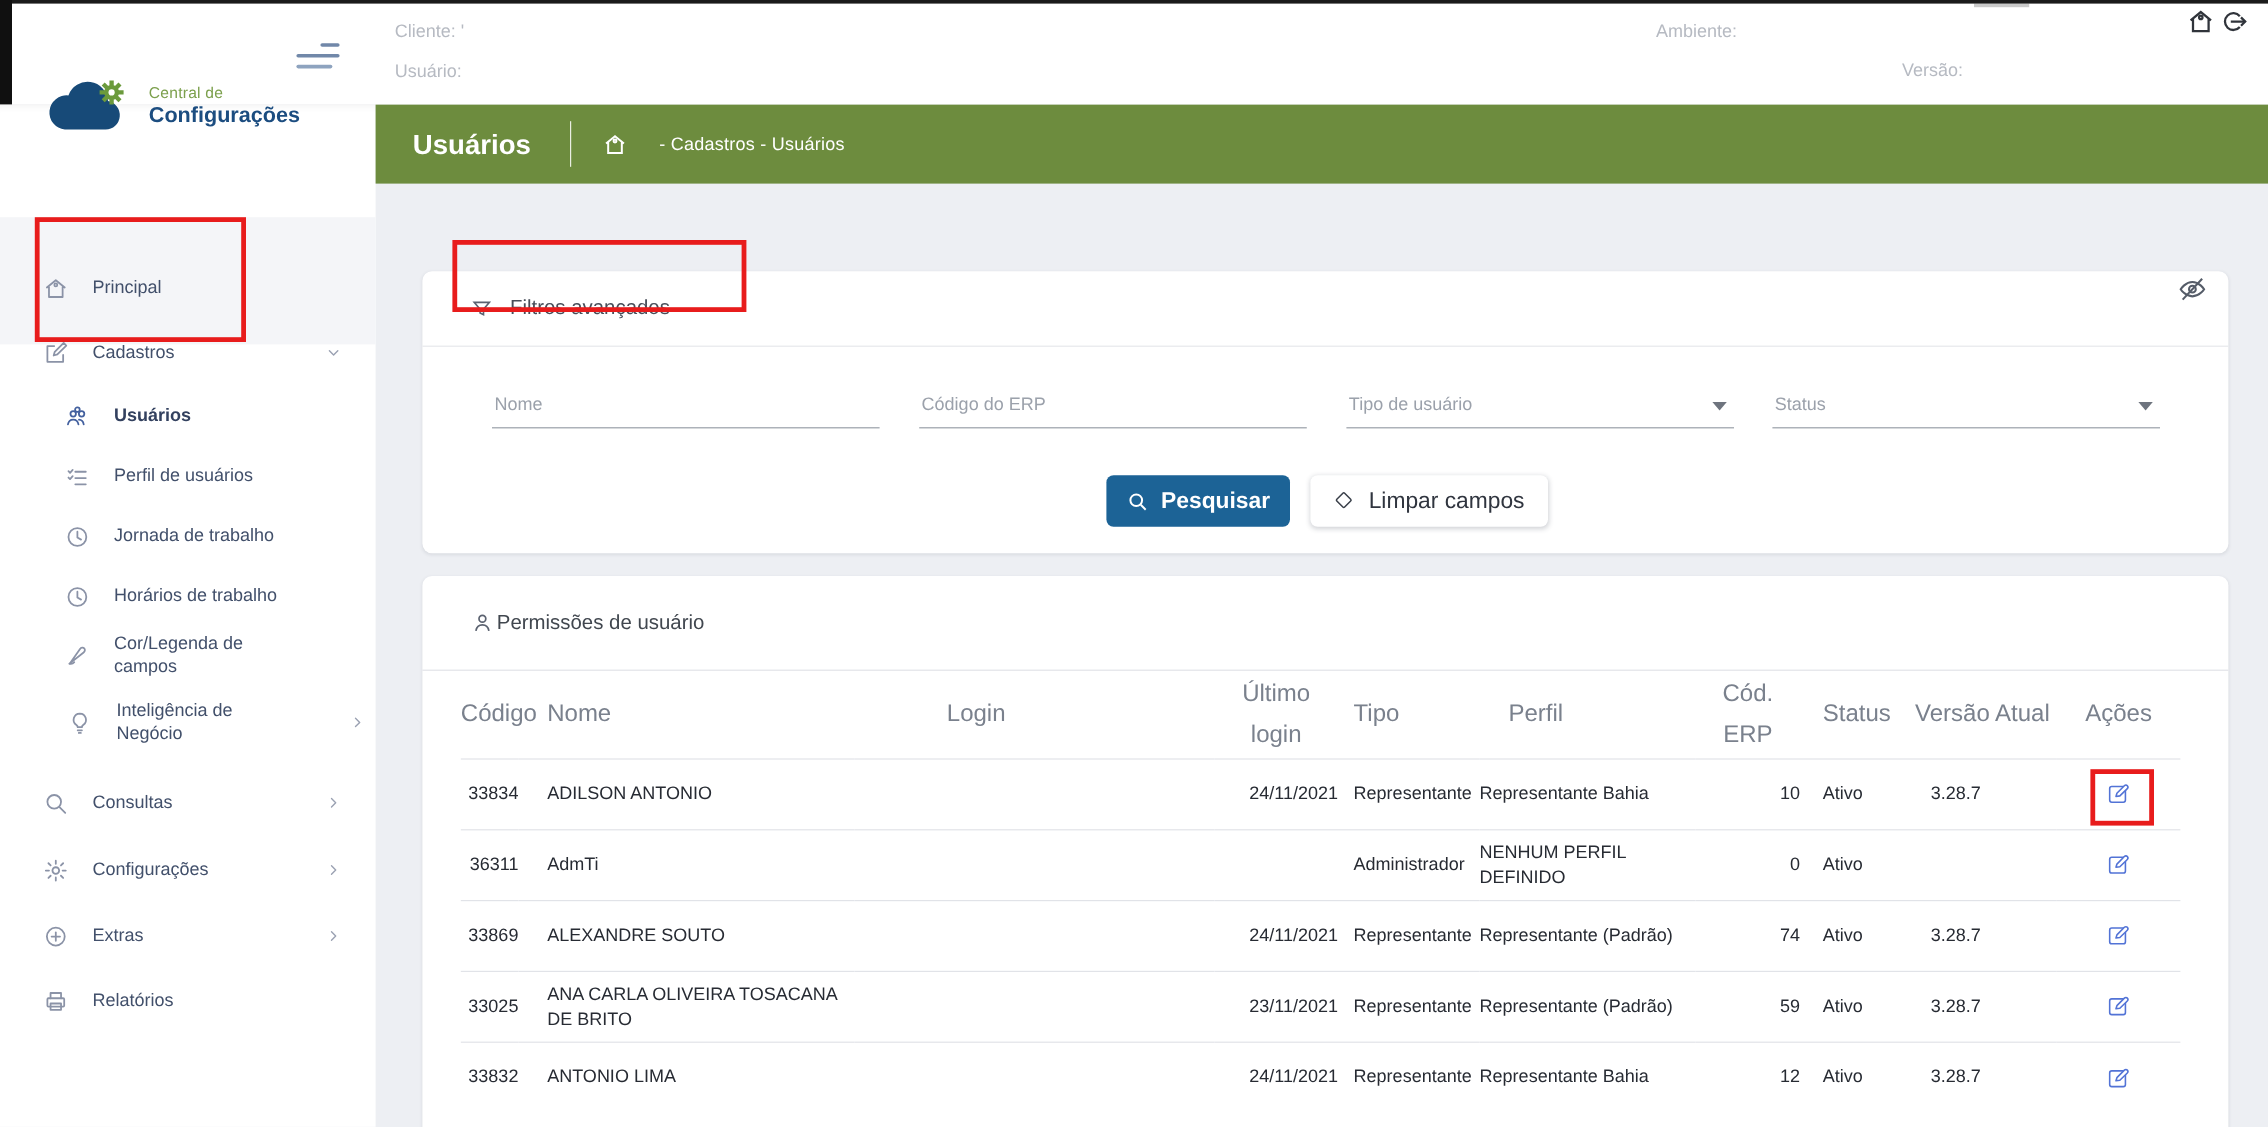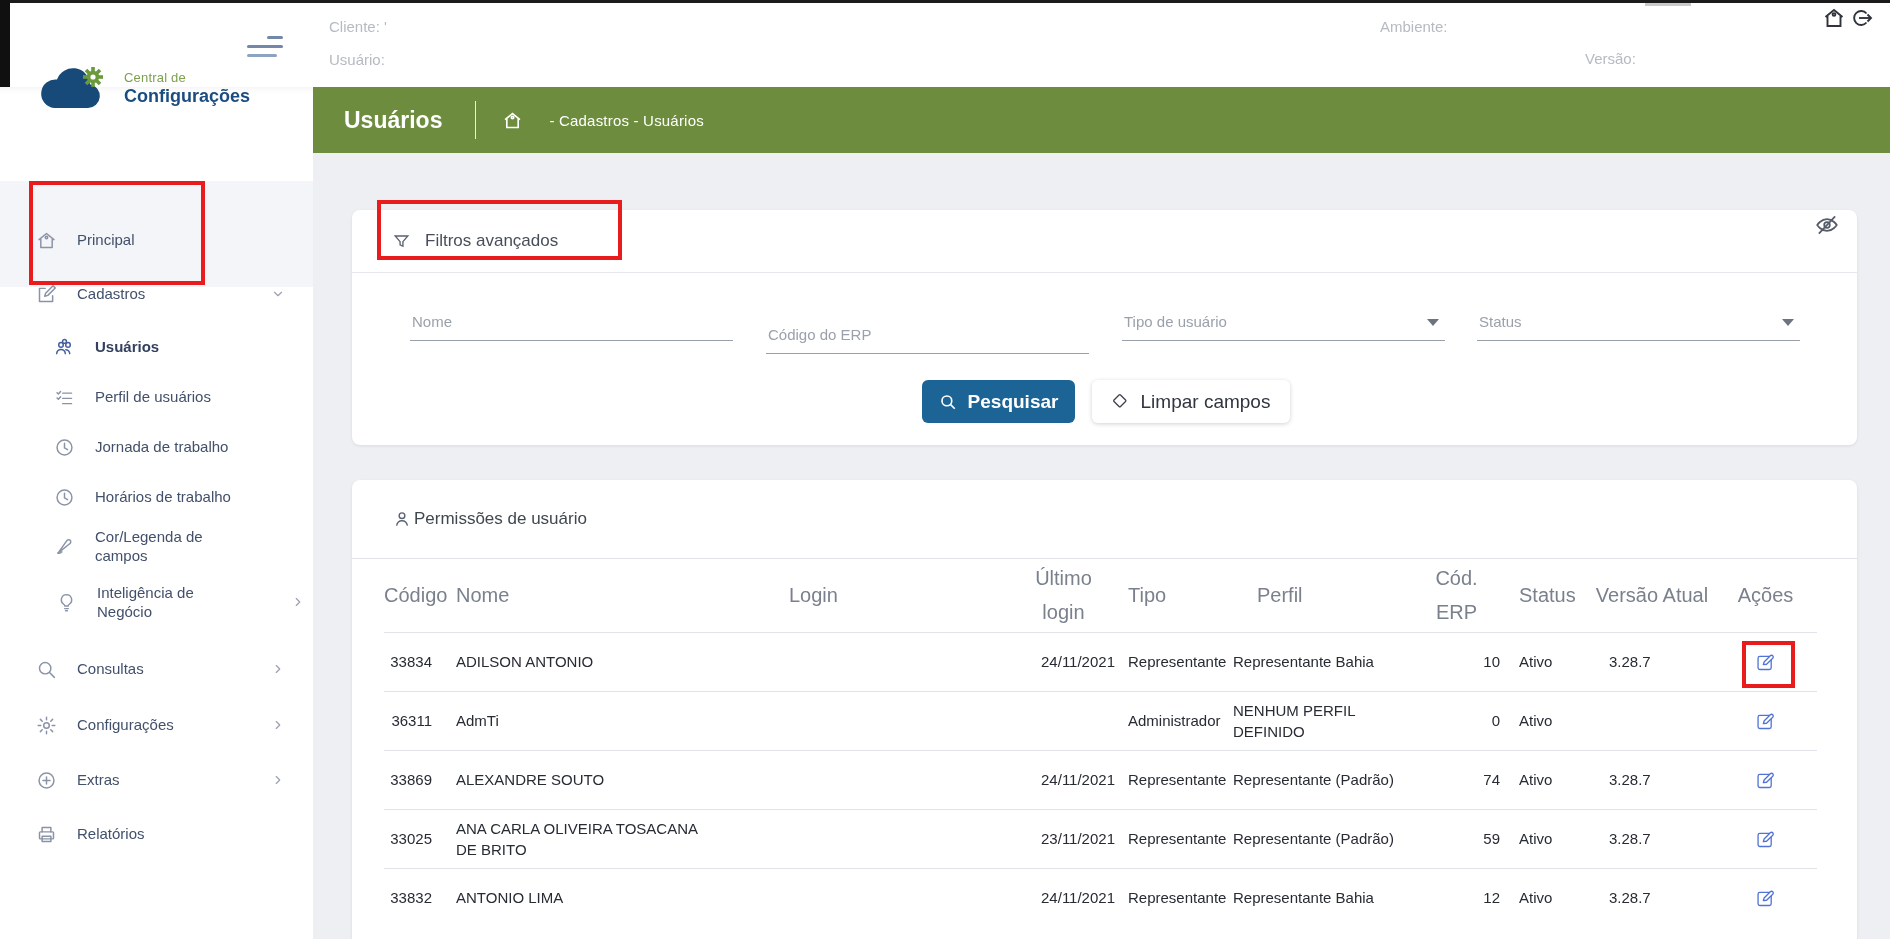--- a/index.html
+++ b/index.html
@@ -43,21 +43,21 @@
   .side-item .ico { width:21px; height:21px; color:#8b93a7; margin-left:36px; flex:0 0 auto; }
   .side-item.sub .ico { margin-left:54px; }
   .side-item .lbl { margin-left:20px; line-height:1.3; max-width:150px; }
   .side-item .chev { position:absolute; right:28px; width:14px; height:14px; color:#9aa1b2; }
   .side-item.active { color:#33415f; font-weight:bold; }
   .side-item.active .ico { color:#44619f; }
 
   
   .card { position:absolute; left:352px; width:1505px; background:#fff; border-radius:8px;
     box-shadow:0 1px 3px rgba(40,50,70,.10); }
-  #filter-card { top:210px; height:235px; }
+  #filter-card { top:226px; height:235px; }
   #filter-title-row { position:absolute; left:40px; top:0; height:62px; display:flex; align-items:center; }
   #filter-title-row .f-ico { width:19px; height:19px; color:#5b6270; }
   #filter-title { font-size:17px; color:#484e59; margin-left:14px; }
   #filter-divider { position:absolute; left:0; top:62px; width:1505px; height:1px; background:#e6e8ec; }
   #eye-btn { position:absolute; left:1462px; top:2px; width:26px; height:26px; color:#555c68; cursor:pointer; }
   .field { position:absolute; top:95px; height:36px; border-bottom:1px solid #9aa0a8; }
   .field .ph { position:absolute; left:2px; top:8px; font-size:15px; color:#9ba1ab; }
   .field .tri { position:absolute; right:6px; top:14px; width:0; height:0;
     border-left:6px solid transparent; border-right:6px solid transparent; border-top:7px solid #6e747e; }
   .btn { position:absolute; top:170px; height:43px; border-radius:6px; display:flex; align-items:center;
@@ -332,21 +332,21 @@
       <path d="M3 12s3.5-5.5 9-5.5S21 12 21 12s-3.5 5.5-9 5.5S3 12 3 12z"></path>
       <circle cx="12" cy="12" r="2.6"></circle>
         <line x1="4.5" y1="20" x2="19.5" y2="4"></line>
     </svg>
   </div>
   <div id="filter-divider"></div>
   <div id="filter-fields">
       <div class="field" style="left: 58px; width: 323px;">
         <span class="ph">Nome</span>
       </div>
-      <div class="field" style="left: 414px; width: 323px; margin-top: 13px;">
+      <div class="field" style="left: 414px; width: 323px;">
         <span class="ph">Código do ERP</span>
       </div>
       <div class="field" style="left: 770px; width: 323px;">
         <span class="ph">Tipo de usuário</span>
         <span class="tri"></span>
       </div>
       <div class="field" style="left: 1125px; width: 323px;">
         <span class="ph">Status</span>
         <span class="tri"></span>
       </div>

